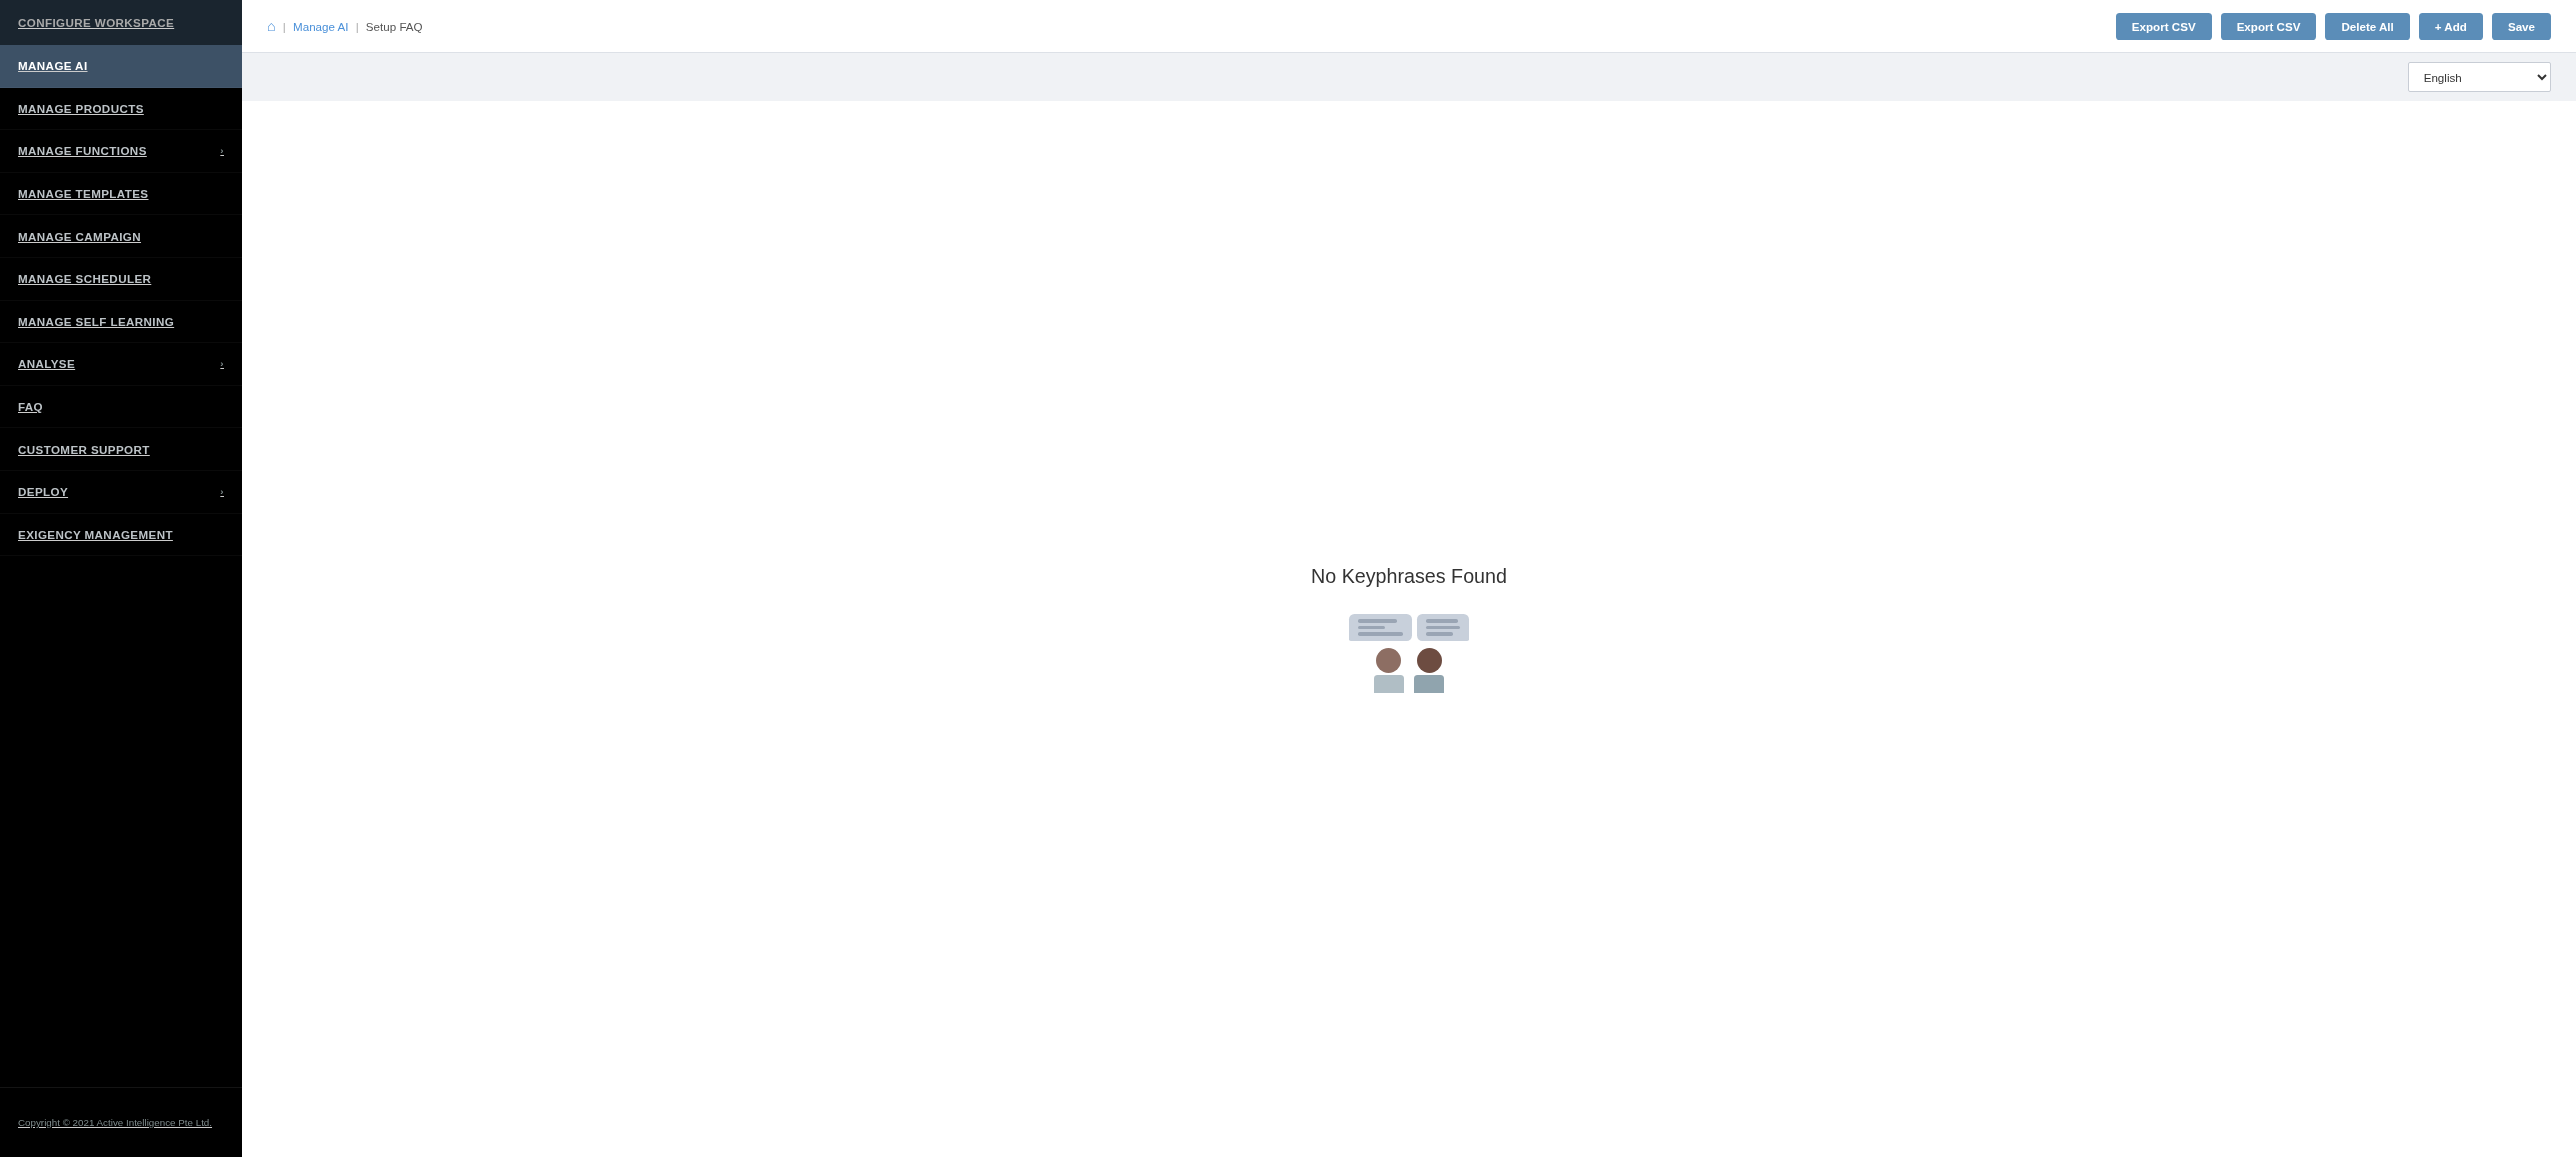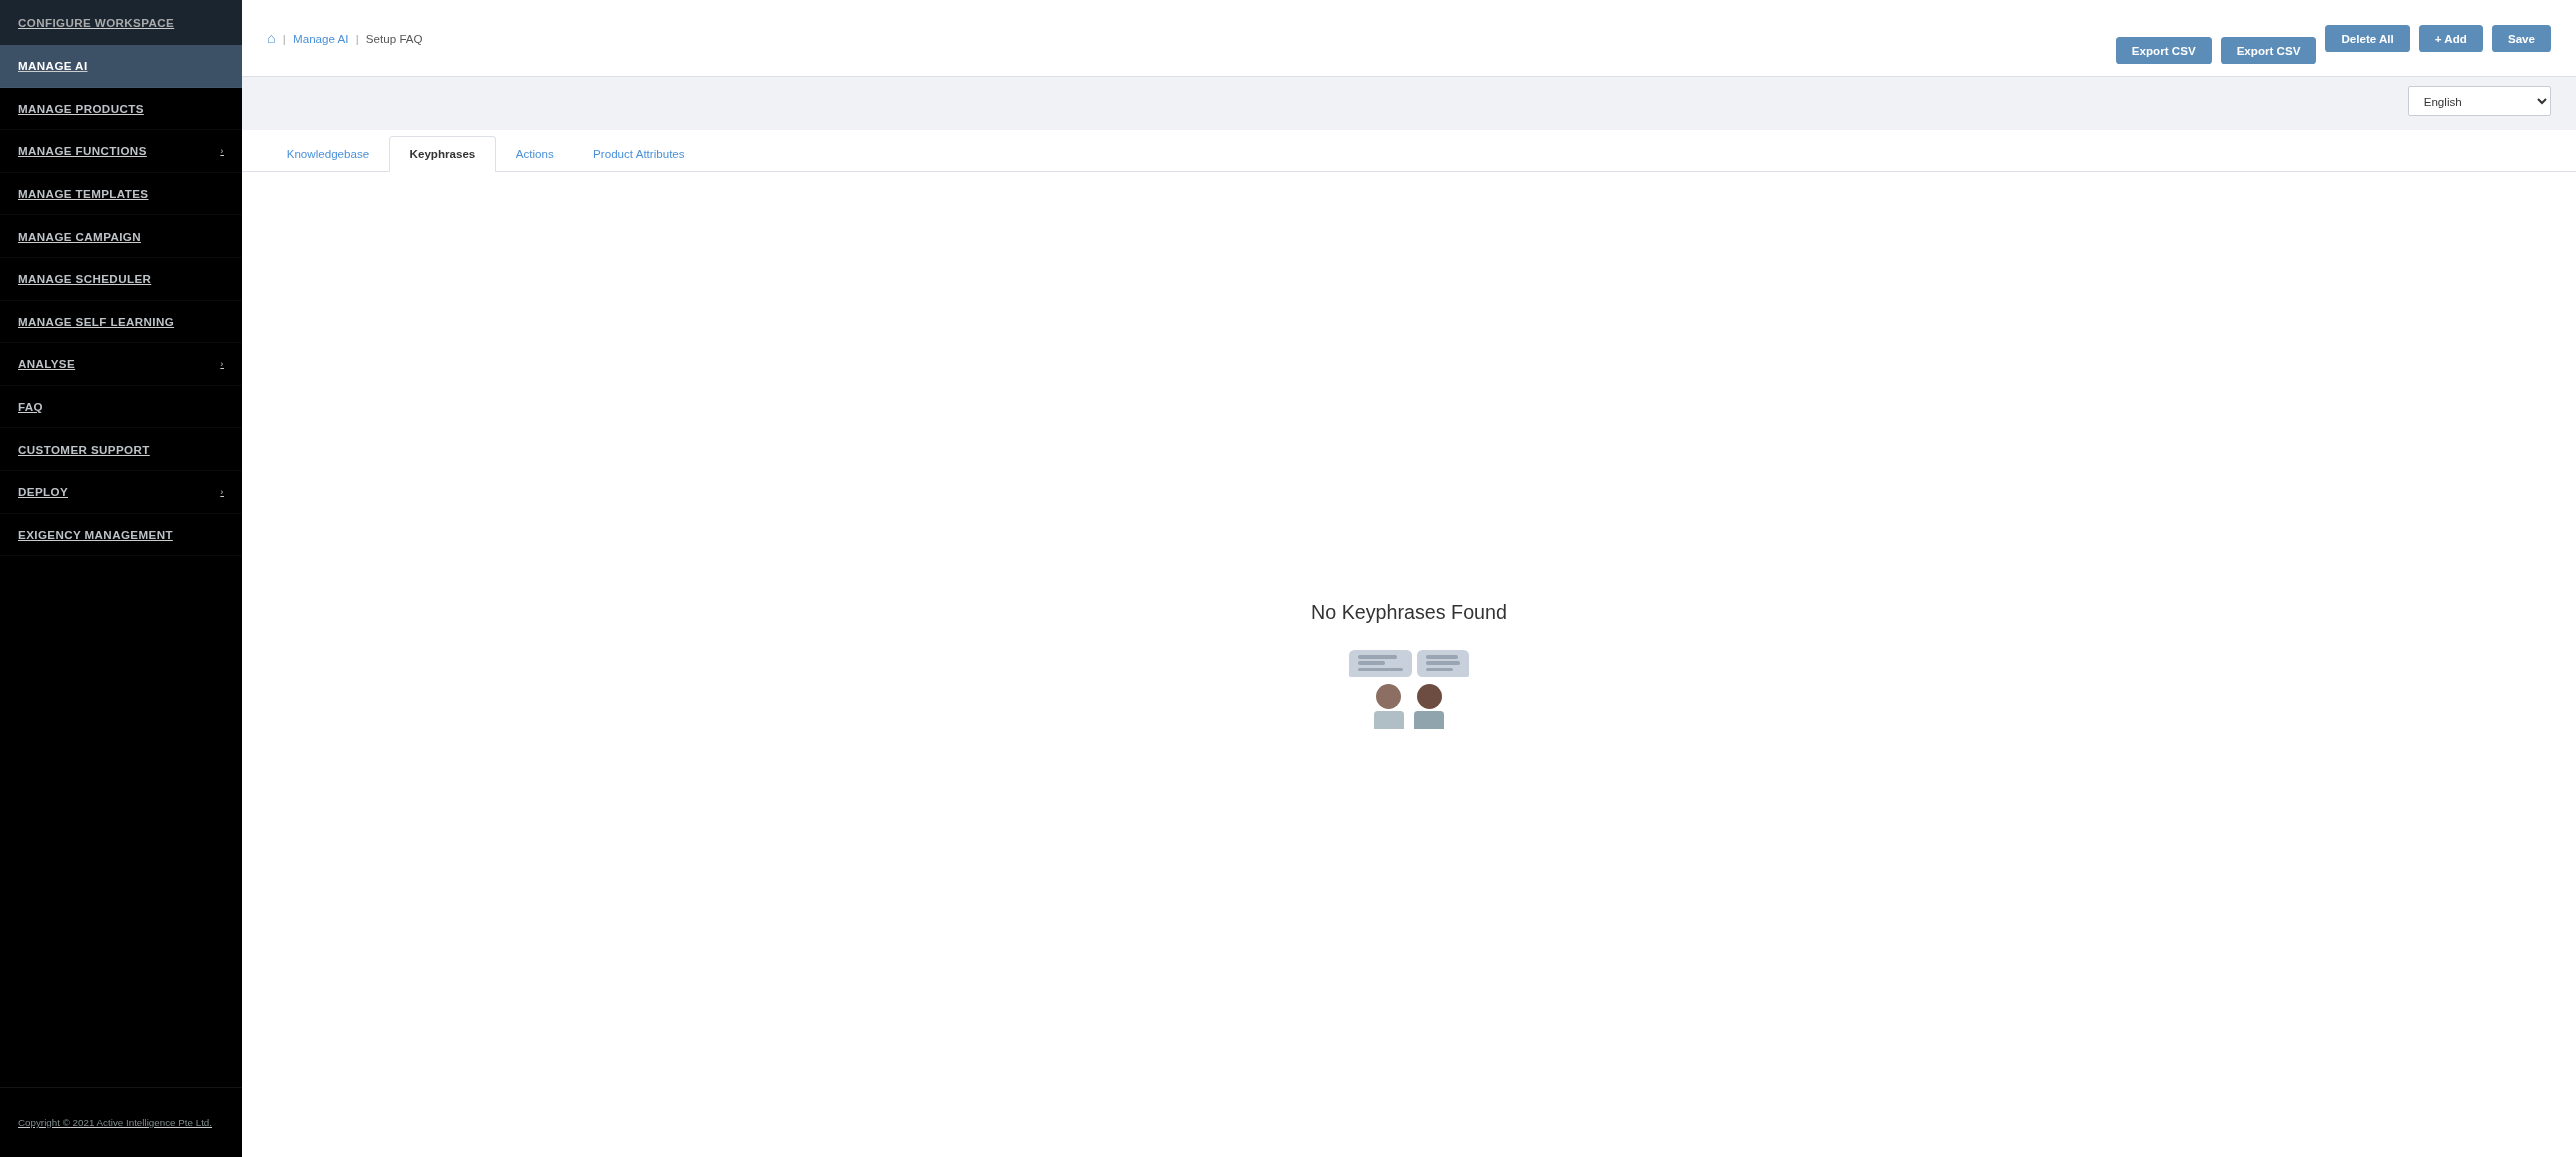--- a/index.html
+++ b/index.html
@@ -84,21 +84,20 @@
       font-size: 11.6px;
       font-weight: 600;
       cursor: pointer;
       display: flex;
       align-items: center;
       gap: 5.4px;
     }
     .btn-secondary {
       background: #5b8db8;
       color: #fff;
-      margin-top: 24px;
     }
     .btn-danger {
       background: #5b8db8;
       color: #fff;
     }
     .btn-primary {
       background: #5b8db8;
       color: #fff;
     }
     .btn-save {
@@ -307,26 +306,20 @@
 
   <div class="lang-area">
     <select class="lang-select">
       <option>English</option>
       <option>Chinese</option>
       <option>Malay</option>
       <option>Tamil</option>
     </select>
   </div>
 
-  <div class="tab-bar">
-    <div class="tab">Knowledgebase</div>
-    <div class="tab active">Keyphrases</div>
-    <div class="tab">Actions</div>
-    <div class="tab">Product Attributes</div>
-  </div>
 
   <div class="content-area">
     <p class="empty-state-text">No Keyphrases Found</p>
 
     <div class="chat-illustration">
       <div class="chat-bubbles">
 
         <div class="chat-bubble">
           <div class="chat-bubble-line w1"></div>
           <div class="chat-bubble-line w2"></div>

